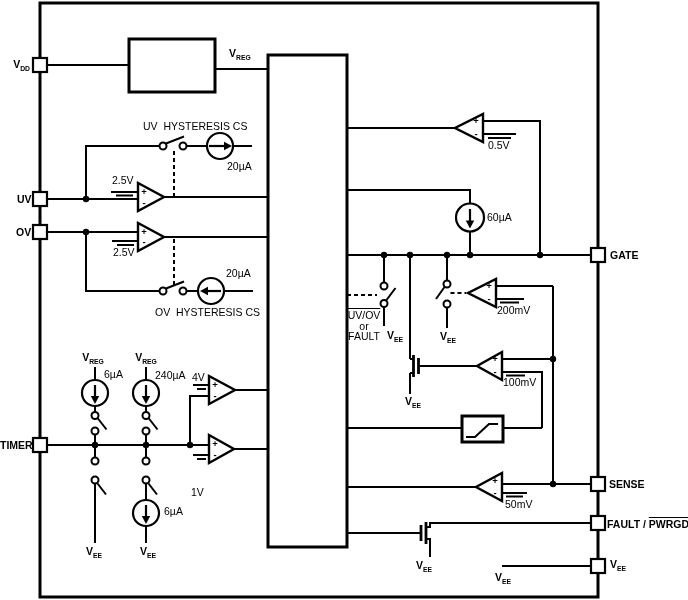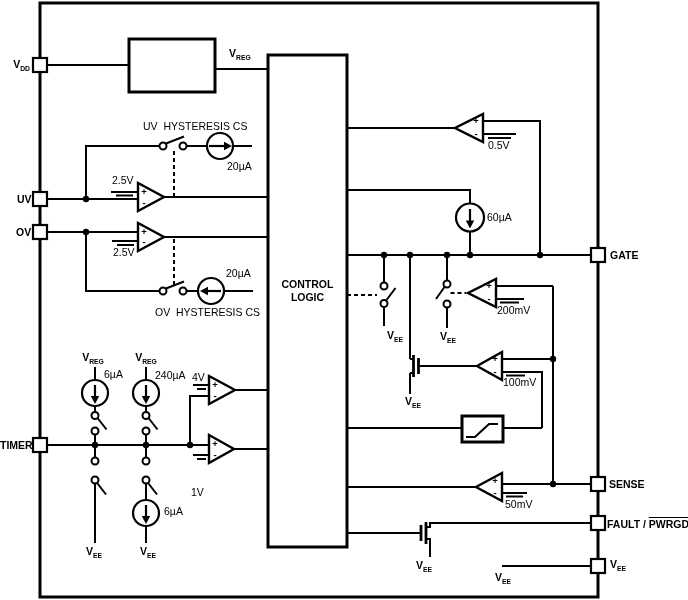--- a/index.html
+++ b/index.html
@@ -275,34 +275,34 @@
 
 <div class="lbl b r" style="left:6px;top:58px;width:24px;"><span>V</span><sub>DD</sub></div>
 <div class="lbl b" style="left:17px;top:193px;">UV</div>
 <div class="lbl b" style="left:16px;top:226px;">OV</div>
 <div class="lbl b r" style="left:0px;top:439px;width:30px;">TIMER</div>
 <div class="lbl b" style="left:610px;top:249px;">GATE</div>
 <div class="lbl b" style="left:609px;top:478px;">SENSE</div>
 <div class="lbl b" style="left:607px;top:518px;"><span>FAULT / </span><span class="ovl">PWRGD</span></div>
 <div class="lbl b" style="left:610px;top:558px;"><span>V</span><sub>EE</sub></div>
 
-<div class="lbl b c" style="left:268px;top:278px;width:79px;line-height:13px;"><span style="display:block">CONTROL</span><span style="display:block">LOGIC</span></div>
 
 <div class="lbl b" style="left:229px;top:47px;"><span>V</span><sub>REG</sub></div>
 <div class="lbl c" style="left:143px;top:120px;width:98px;">UV  HYSTERESIS CS</div>
 <div class="lbl" style="left:227px;top:160px;">20µA</div>
 <div class="lbl" style="left:112px;top:174px;">2.5V</div>
 <div class="lbl" style="left:113px;top:246px;">2.5V</div>
 <div class="lbl" style="left:226px;top:267px;">20µA</div>
 <div class="lbl c" style="left:155px;top:306px;width:100px;text-align:right;">OV  HYSTERESIS CS</div>
 <div class="lbl" style="left:488px;top:139px;">0.5V</div>
 <div class="lbl" style="left:487px;top:211px;">60µA</div>
 <div class="lbl" style="left:497px;top:304px;">200mV</div>
 <div class="lbl" style="left:503px;top:376px;">100mV</div>
 <div class="lbl" style="left:505px;top:498px;text-align:center;">50mV</div>
+<div class="lbl c stack" style="left:336px;top:310px;width:56px;"><span class="ovl">UV/OV</span><span>or</span><span>FAULT</span></div>
 <div class="lbl b c" style="left:378px;top:329px;width:34px;"><span>V</span><sub>EE</sub></div>
 <div class="lbl b c" style="left:431px;top:330px;width:34px;"><span>V</span><sub>EE</sub></div>
 <div class="lbl b c" style="left:396px;top:395px;width:34px;"><span>V</span><sub>EE</sub></div>
 <div class="lbl b c" style="left:73px;top:351px;width:40px;"><span>V</span><sub>REG</sub></div>
 <div class="lbl" style="left:104px;top:368px;">6µA</div>
 <div class="lbl b c" style="left:126px;top:351px;width:40px;"><span>V</span><sub>REG</sub></div>
 <div class="lbl" style="left:155px;top:369px;">240µA</div>
 <div class="lbl" style="left:192px;top:371px;">4V</div>
 <div class="lbl" style="left:191px;top:486px;">1V</div>
 <div class="lbl" style="left:164px;top:505px;">6µA</div>

